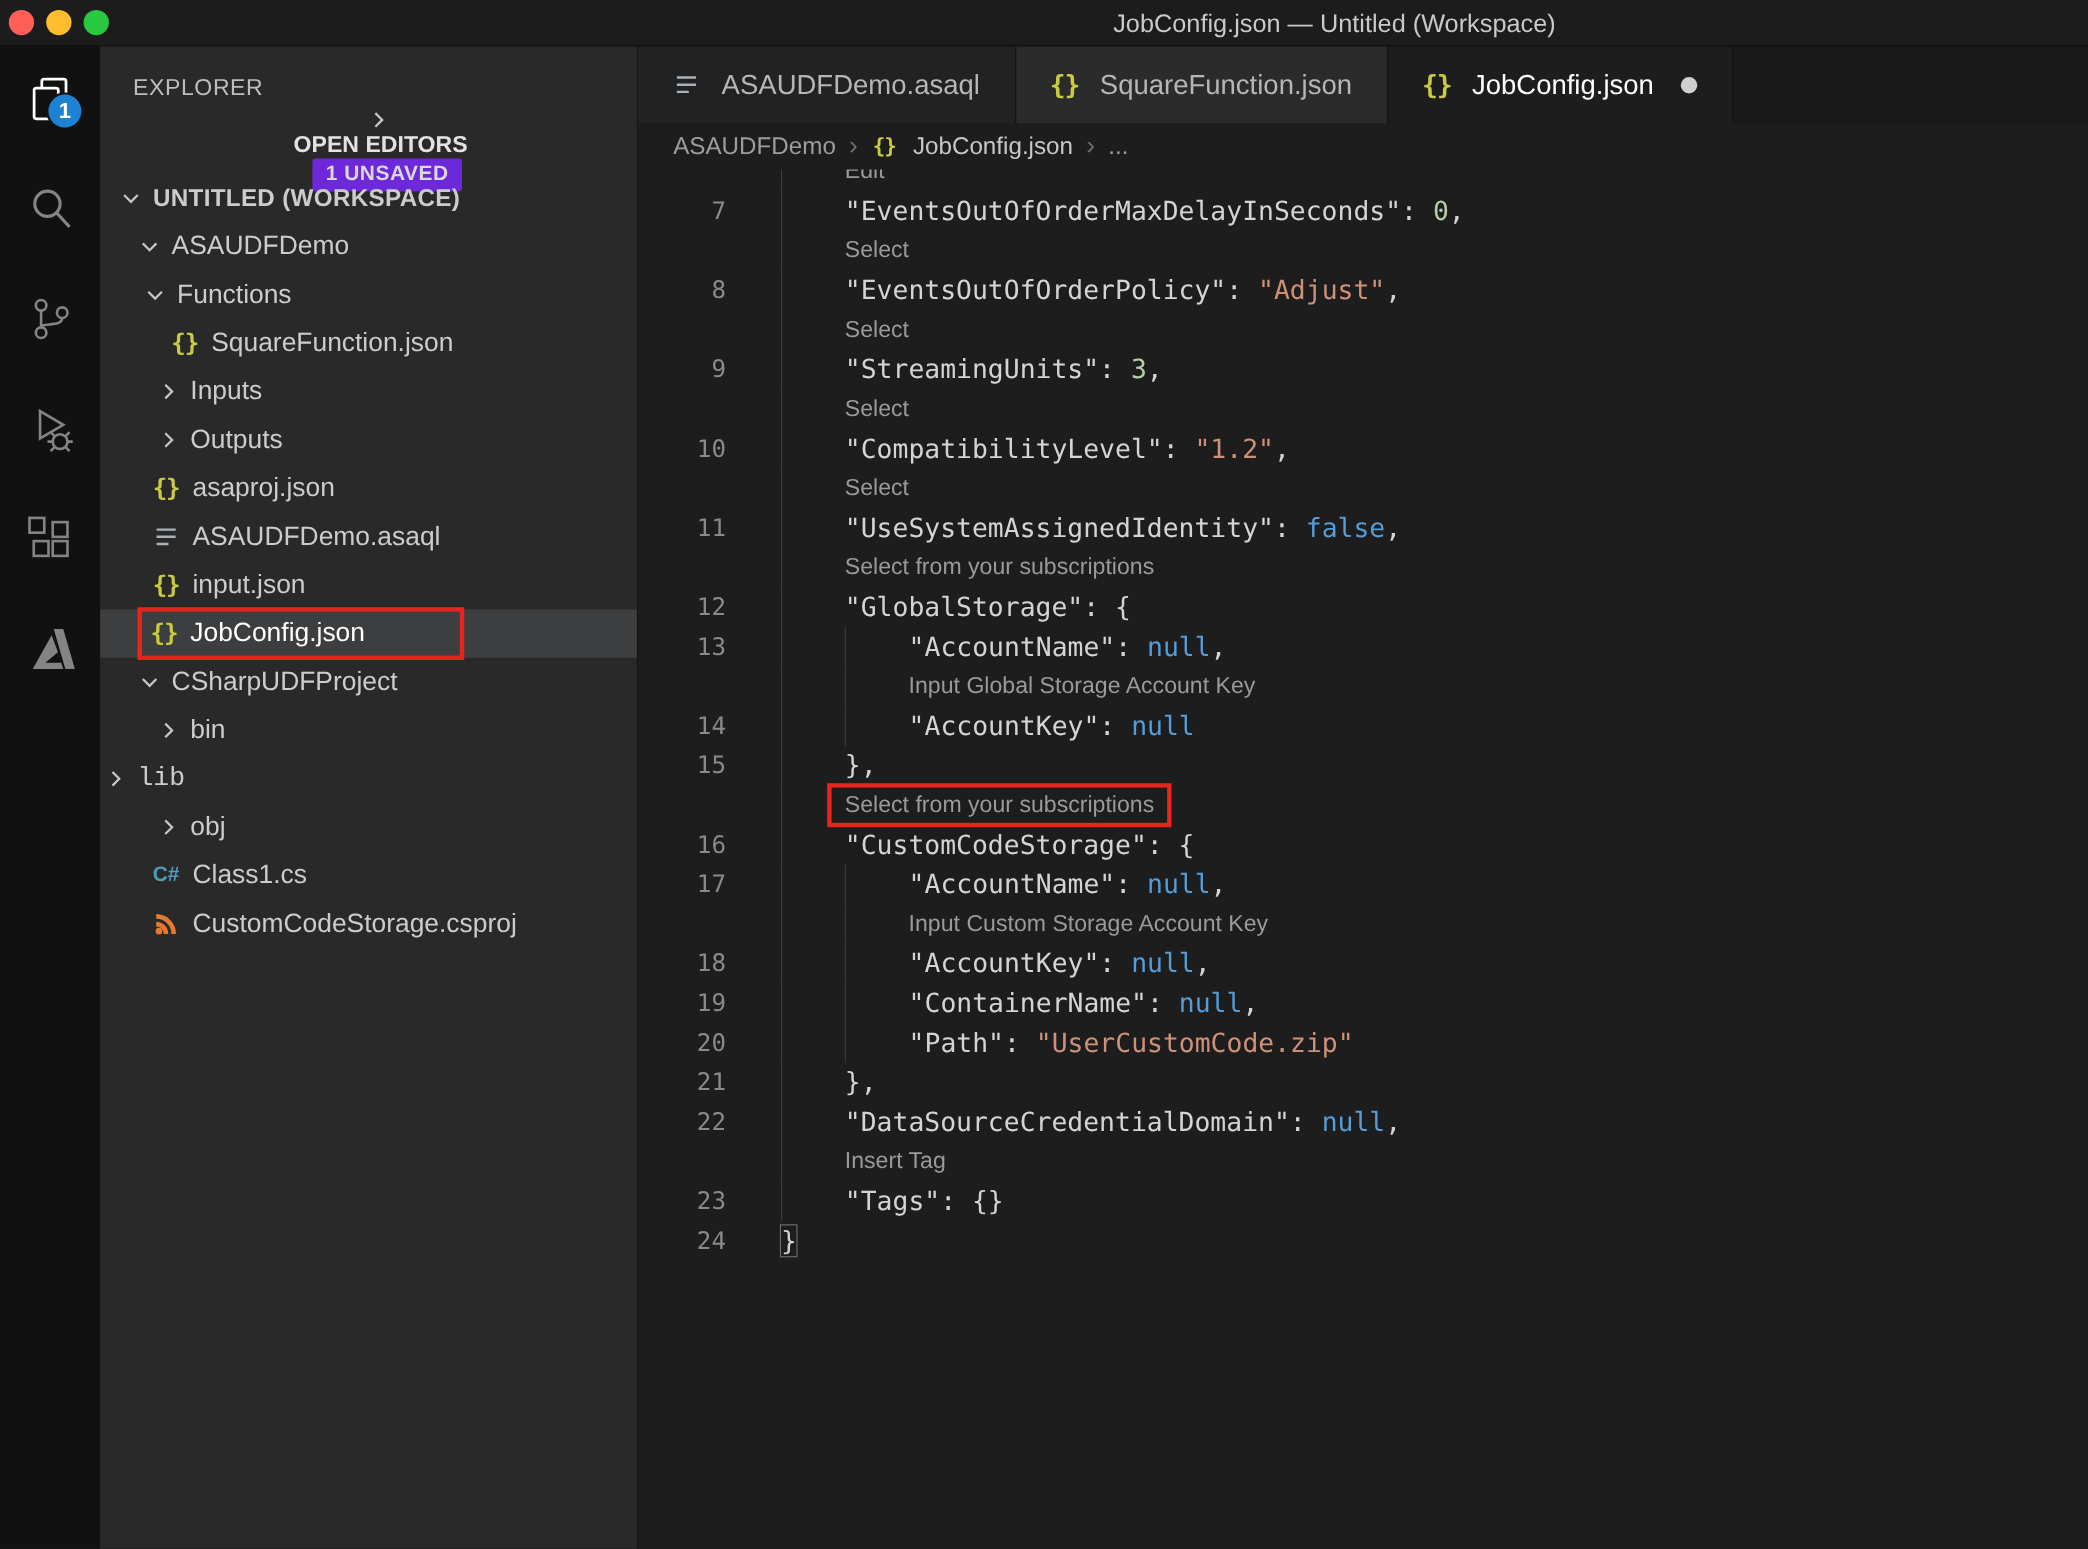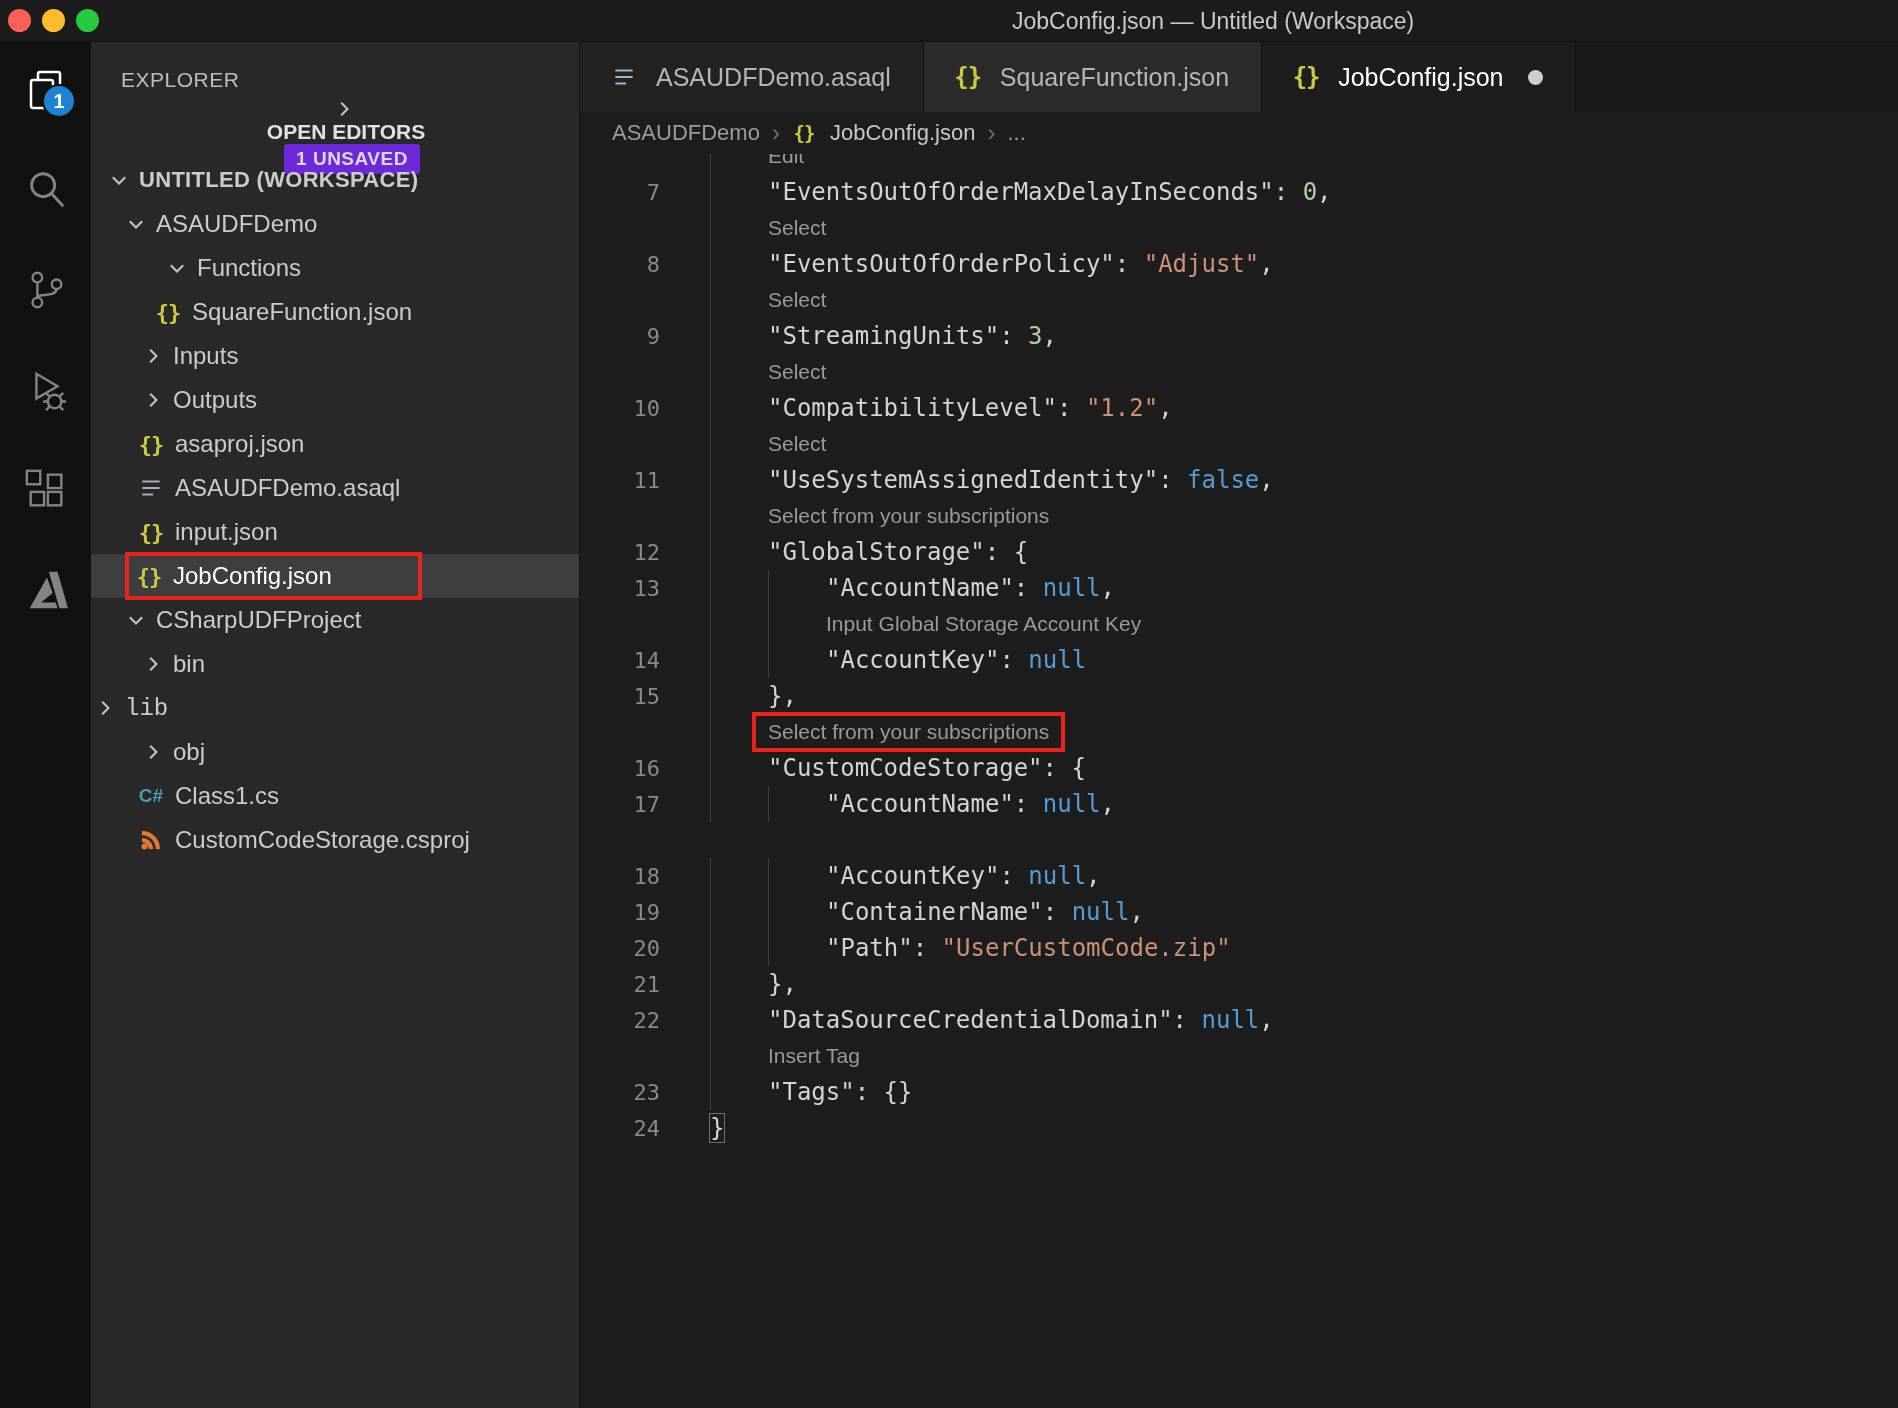--- a/index.html
+++ b/index.html
@@ -163,21 +163,21 @@
         <div class="tree-row" style="padding-left: 31px;">
           <span class="tree-inner">
             <span class="chev exp">
               <svg width="22" height="22" viewBox="0 0 16 16" fill="none" stroke="#c5c5c5" stroke-width="1.5">
                 <path d="M6 3.5 L10.5 8 L6 12.5"></path>
               </svg>
             </span>
             <span class="tree-label">ASAUDFDemo</span>
           </span>
         </div>
-        <div class="tree-row" style="padding-left: 72px;">
+        <div class="tree-row" style="padding-left: 36px;">
           <span class="tree-inner">
             <span class="chev exp">
               <svg width="22" height="22" viewBox="0 0 16 16" fill="none" stroke="#c5c5c5" stroke-width="1.5">
                 <path d="M6 3.5 L10.5 8 L6 12.5"></path>
               </svg>
             </span>
             <span class="tree-label">Functions</span>
           </span>
         </div>
         <div class="tree-row" style="padding-left: 65px;">
@@ -479,20 +479,25 @@
           <div class="row">
             <div class="ln">17</div>
             <div class="codewrap">
               <span class="guide"></span>
               <span class="guide"></span>
               <span class="codetext"><span class="tok" style="color: rgb(212, 212, 212);">"AccountName"</span><span class="tok" style="color: rgb(212, 212, 212);">: </span><span class="tok" style="color: rgb(86, 156, 214);">null</span><span class="tok" style="color: rgb(212, 212, 212);">,</span></span>
             </div>
           </div>
           <div class="row">
             <div class="ln"></div>
+            <div class="codewrap">
+              <span class="guide"></span>
+              <span class="guide"></span>
+              <span class="lens">Input Custom Storage Account Key</span>
+            </div>
           </div>
           <div class="row">
             <div class="ln">18</div>
             <div class="codewrap">
               <span class="guide"></span>
               <span class="guide"></span>
               <span class="codetext"><span class="tok" style="color: rgb(212, 212, 212);">"AccountKey"</span><span class="tok" style="color: rgb(212, 212, 212);">: </span><span class="tok" style="color: rgb(86, 156, 214);">null</span><span class="tok" style="color: rgb(212, 212, 212);">,</span></span>
             </div>
           </div>
           <div class="row">

